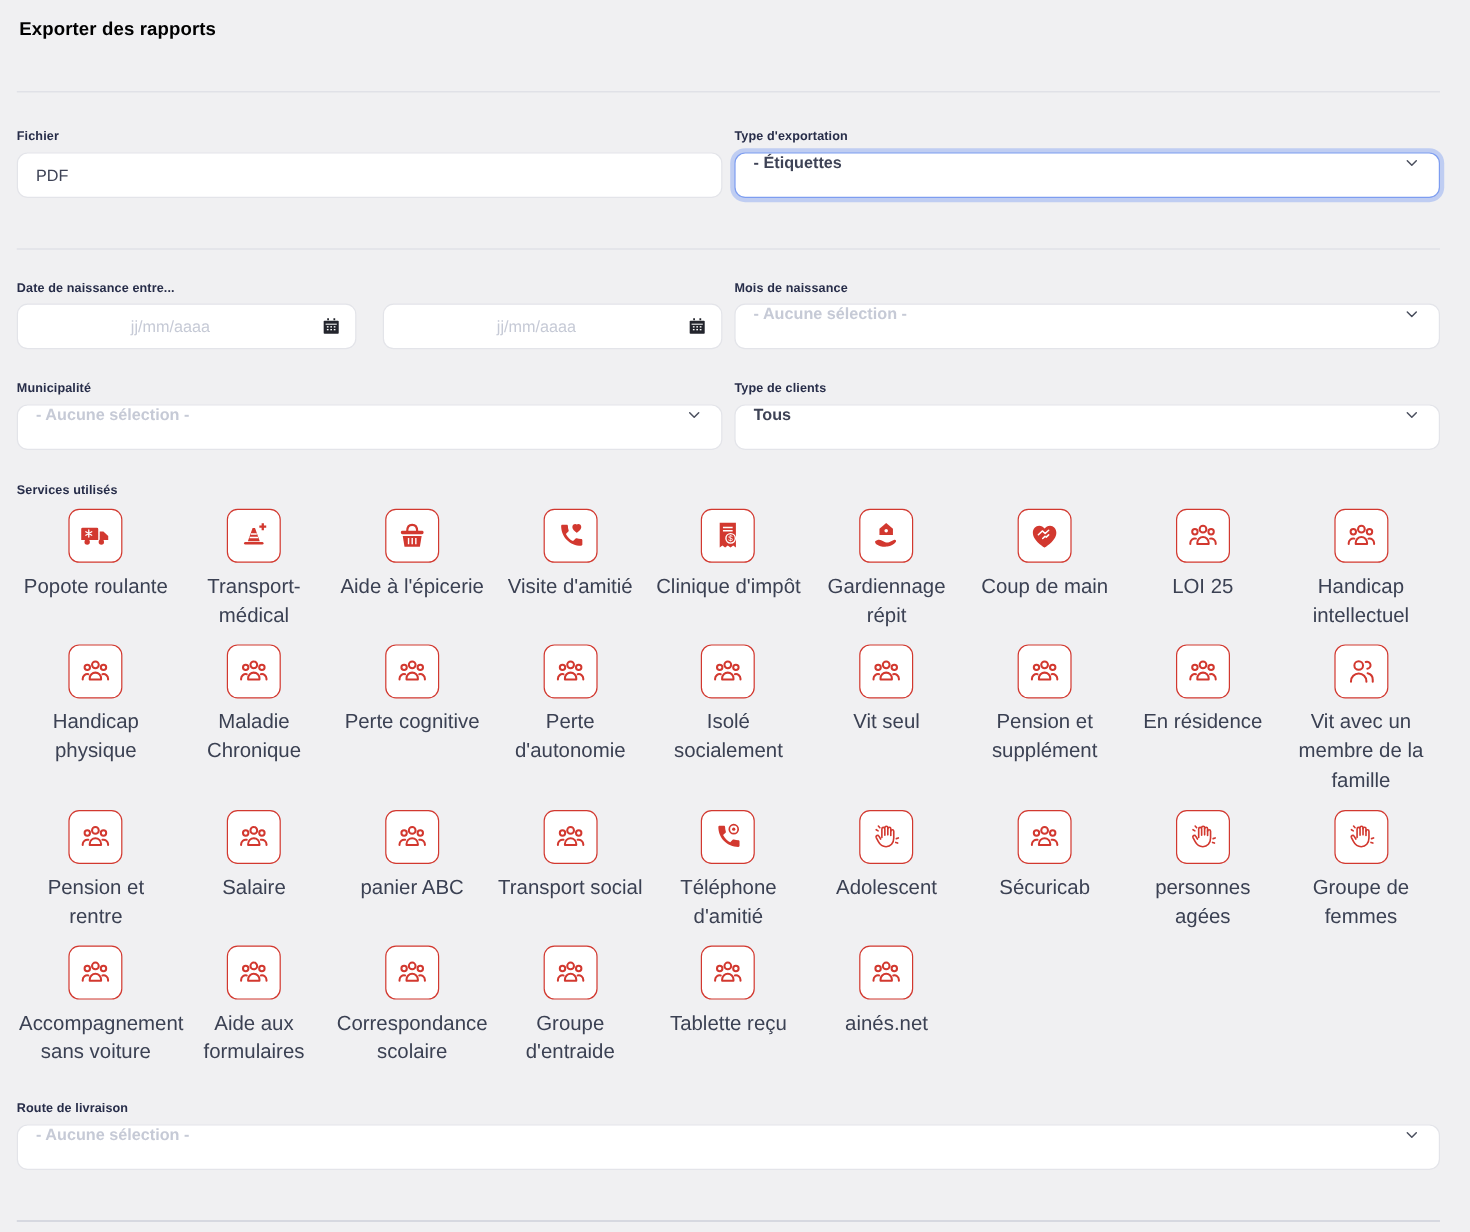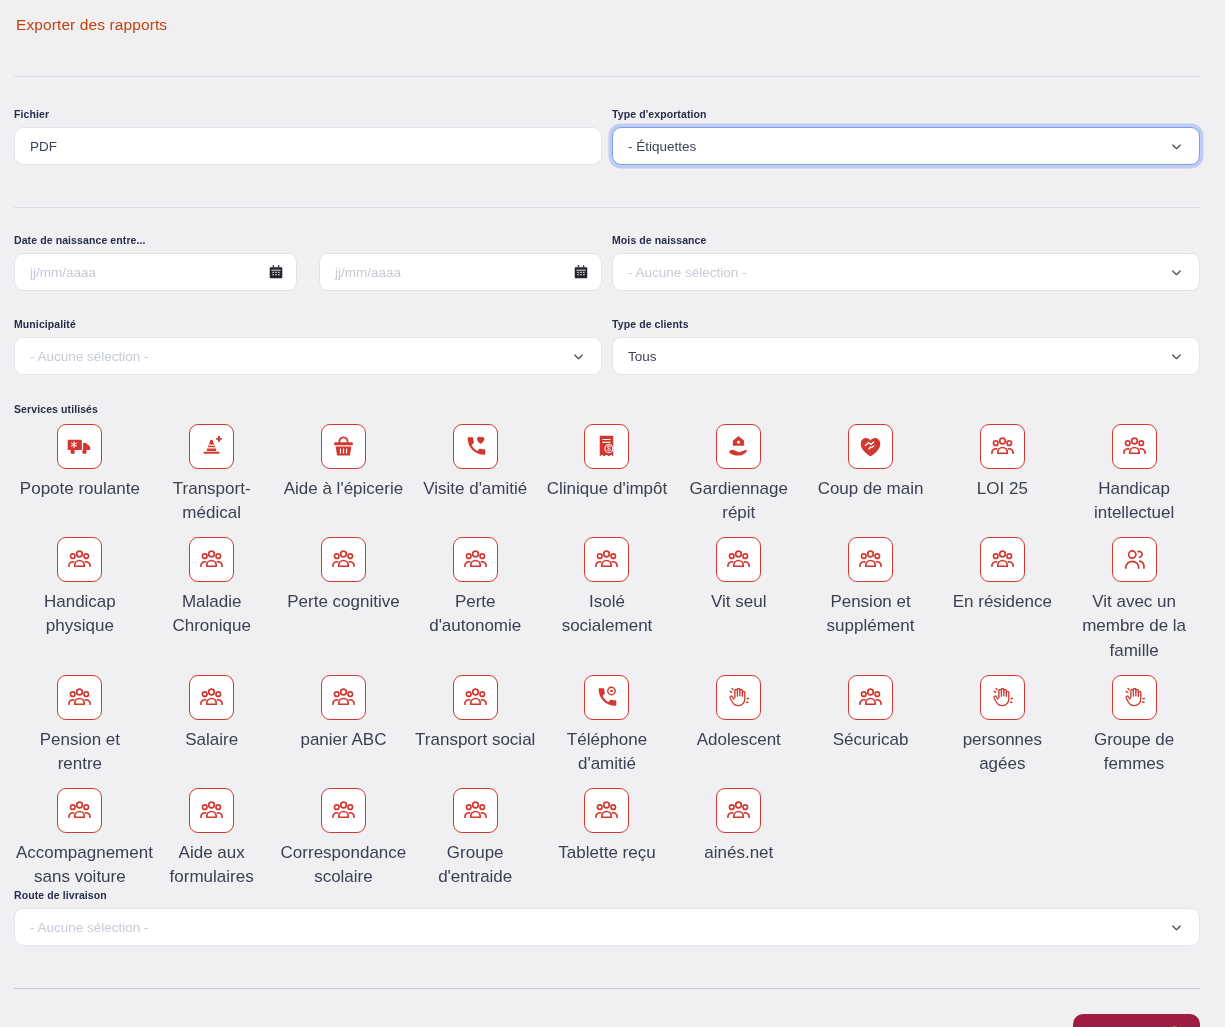--- a/index.html
+++ b/index.html
@@ -7,22 +7,22 @@
   body {
     font-family: "Liberation Sans", "DejaVu Sans", sans-serif;
     background: #f0f0f2;
     color: #3c4257;
   }
   .page { padding: 0 25px 0 14px; }
 
   .page-title {
     margin: 16px 2px 0;
     font-size: 15.5px;
-    font-weight: 400;
-    color: #c2410c;
+    font-weight: 700;
+    color: #000000;
     letter-spacing: .1px;
   }
   .divider { border: none; border-top: 1px solid #dcdee4; margin-top: 42px; }
   .divider.bottom { border-top-color: #c5c9d5; }
 
   .row-2col { display: grid; grid-template-columns: 1fr 1fr; column-gap: 10px; }
   .row-2col.r1 { margin-top: 31px; }
   .row-2col.r2 { margin-top: 26px; }
   .row-2col.r3 { margin-top: 27px; }
 
@@ -44,36 +44,37 @@
     font-family: "Liberation Sans", "DejaVu Sans", sans-serif;
     font-size: 13.5px;
     color: #3e4356;
     padding: 0 15px;
     outline: none;
   }
   .text-input::placeholder { color: #c6cad6; opacity: 1; }
 
   .select-box {
     display: flex;
-    align-items: center;
+    align-items: flex-start;
     justify-content: space-between;
     cursor: pointer;
     user-select: none;
+    font-weight: bold;
   }
   .select-box .select-value { flex: 1; white-space: nowrap; overflow: hidden; }
   .select-box .select-value.placeholder { color: #c6cad6; }
   .select-box.focused {
     border: 1px solid #7d9df0;
     box-shadow: 0 0 0 3.5px rgba(151, 177, 243, .55);
   }
   .chev { width: 15px; height: 15px; flex: 0 0 auto; margin-left: 10px; }
 
   .date-pair { display: flex; gap: 22px; }
   .date-field { position: relative; flex: 1; }
-  .date-field .text-input { padding-right: 42px; }
+  .date-field .text-input { padding-right: 42px; text-align: center; }
   .cal-icon {
     position: absolute; right: 13px; top: 50%;
     transform: translateY(-50%);
     width: 16px; height: 16px; display: flex;
   }
 
   .services-label { margin-top: 28px; }
   .services-grid {
     margin-top: 9px;
     display: grid;
@@ -98,21 +99,21 @@
   }
   .icon-box svg { width: 27px; height: 27px; }
   .service-label {
     margin-top: 8px;
     font-size: 17px;
     line-height: 1.42;
     color: #3b4153;
     max-width: 128px;
   }
 
-  .route-row { }
+  .route-row { margin-top: 29px; }
 
   .footer-bar {
     display: flex; justify-content: flex-end;
     margin-top: 25px;
   }
   .export-btn {
     display: inline-flex; align-items: center; gap: 9px;
     background: #9e1c41;
     color: #ecb84f;
     border: none;

